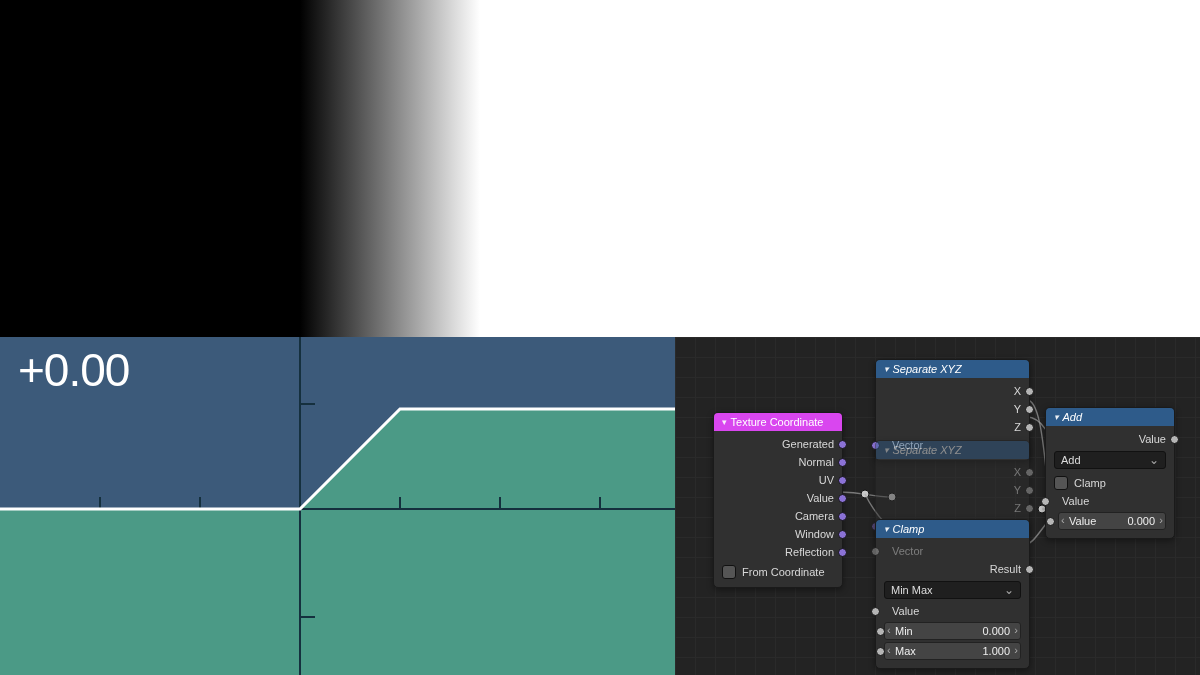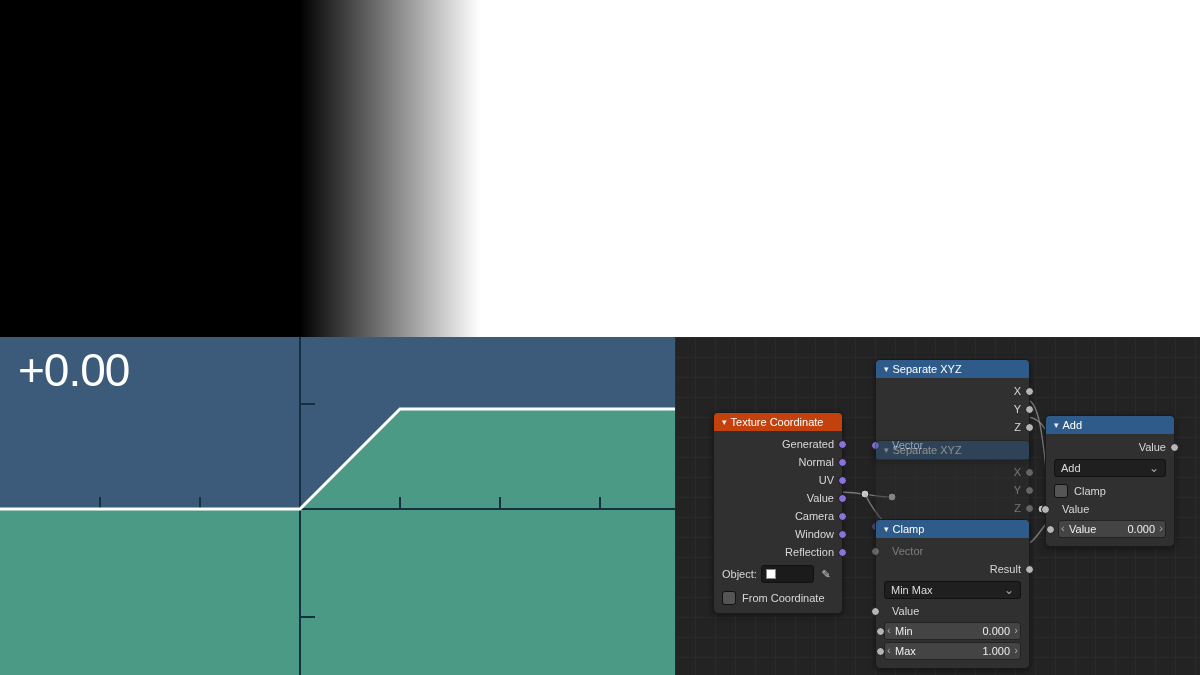--- a/index.html
+++ b/index.html
@@ -42,22 +42,22 @@
     box-shadow: 0 2px 6px rgba(0,0,0,0.4);
   }
   .node.dim { opacity: 0.45; }
   .node-header {
     padding: 3px 8px;
     border-radius: 4px 4px 0 0;
     font-size: 11px; color: #fff;
     display: flex; align-items: center; gap: 4px;
   }
   .node-header::before { content: "▾"; font-size: 9px; opacity: 0.9; }
-  .hdr-red  { background: #c2410c; align-items: center; }
-  .hdr-blue { background: #2e5b8a; }
+  .hdr-red  { background: #d946ef; align-items: center; }
+  .hdr-blue { background: #2e5b8a; font-style: italic; }
   .node-body { padding: 4px 0 6px 0; }
 
   .row { position: relative; display:flex; align-items:center; height:18px; padding: 0 8px; }
   .row.right { justify-content: flex-end; }
   .row.left  { justify-content: flex-start; padding-left: 16px; }
   .socket {
     position:absolute; width:9px; height:9px; border-radius:50%;
     background:#c0c0c0; border:1px solid #111;
   }
   .socket.out { right:-5px; }
@@ -171,27 +171,20 @@
           <span class="socket out purple"></span>
         </div>
       <div class="row right">
           <span>Window</span>
           <span class="socket out purple"></span>
         </div>
       <div class="row right">
           <span>Reflection</span>
           <span class="socket out purple"></span>
         </div>
-      <div class="obj-row">
-        <span class="obj-lbl">Object:</span>
-        <div class="obj-field">
-            <span class="obj-icon"></span>
-          </div>
-        <span class="picker">✎</span>
-      </div>
       <div class="chk-row">
         <span class="chk"></span>
           <span>From Coordinate</span>
       </div>
     </div>
   </div>
 
   <div class="node" style="left:200px; top:22px; width:155px;">
     <div class="node-header hdr-blue">
         <span>Separate XYZ</span>
@@ -266,21 +259,21 @@
           <span>0.000</span>
       </div>
       <div class="num-field">
         <span class="socket in grey" style="left:-9px"></span>
         <span>Max</span>
           <span>1.000</span>
       </div>
     </div>
   </div>
 
-  <div class="node" style="left:370px; top:78px; width:130px;">
+  <div class="node" style="left:370px; top:70px; width:130px;">
     <div class="node-header hdr-blue">
         <span>Add</span>
       </div>
     <div class="node-body">
       <div class="row right">
           <span>Value</span>
           <span class="socket out grey"></span>
         </div>
       <div class="select">
           <span>Add</span>

